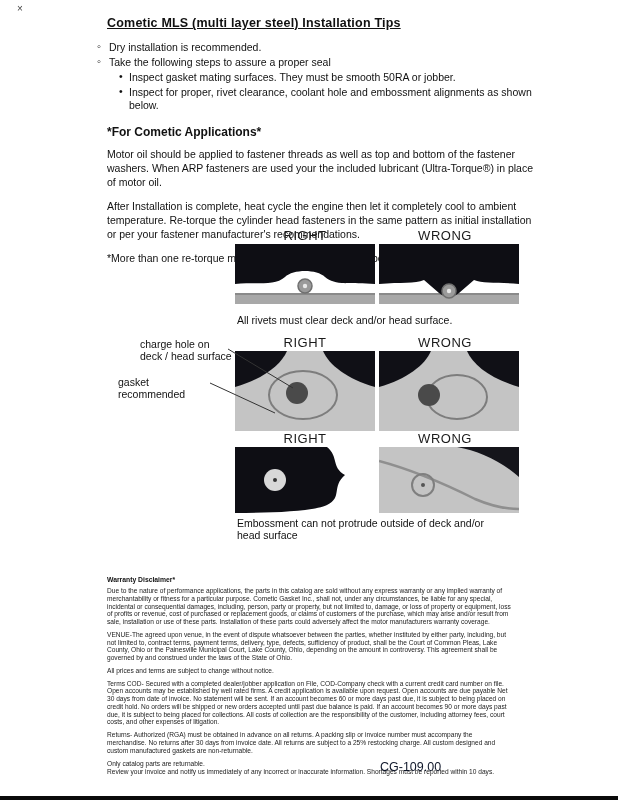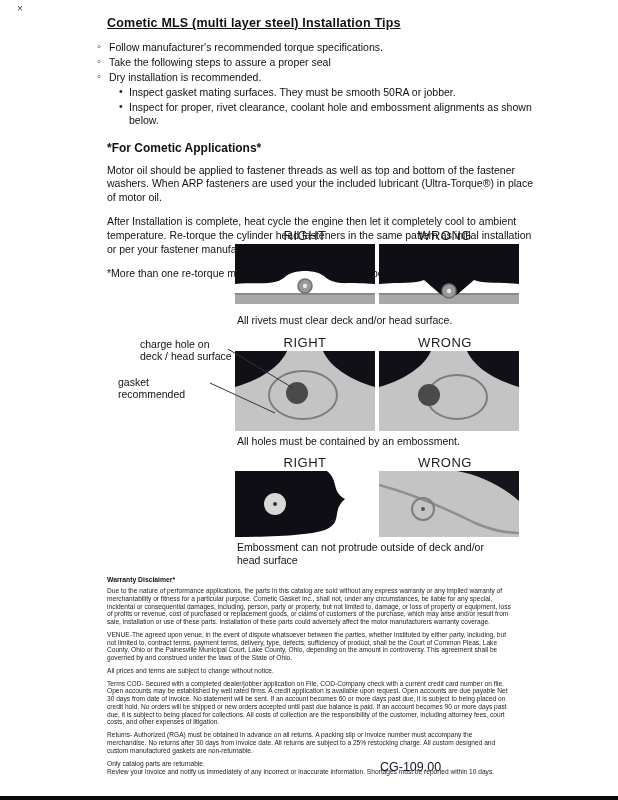--- a/index.html
+++ b/index.html
@@ -54,23 +54,22 @@
 <body>
 
 <div class="page">
 
   <span class="corner-mark">×</span>
 
   <div class="main-text">
     <div class="doc-title">Cometic MLS (multi layer steel) Installation Tips</div>
 
     <ul class="tips">
-      <li>Follow manufacturer's recommended torque specifications.</li>
+      <li>Dry installation is recommended.</li>
       <li>Take the following steps to assure a proper seal</li>
-      <li>Dry installation is recommended.</li>
     </ul>
     <ul class="subtips">
       <li>Inspect gasket mating surfaces.  They must be smooth 50RA or jobber.</li>
       <li>Inspect for proper, rivet clearance, coolant hole and embossment alignments as shown below.</li>
     </ul>
 
     <div class="diesel-heading">*For Cometic Applications*</div>
     <p class="diesel-para">Motor oil should be applied to fastener threads as well as top and bottom of the fastener washers. When ARP fasteners are used your the included lubricant (Ultra-Torque®) in place of motor oil.</p>
     <p class="diesel-para">After Installation is complete, heat cycle the engine then let it completely cool to ambient temperature. Re-torque the cylinder head fasteners in the same pattern as initial installation or per your fastener manufacturer's recommendations.</p>
     <p class="diesel-para">*More than one re-torque may be required to achieve proper fastener stretch*</p>
@@ -130,21 +129,20 @@
       <div class="panel">
         <svg width="140" height="80" viewBox="0 0 140 80">
           <rect width="140" height="80" fill="#c4c4c4"></rect>
           <path d="M0,0 H52 C46,14 28,28 0,36 Z" fill="#101016"></path>
           <path d="M140,0 H88 C94,14 112,28 140,36 Z" fill="#101016"></path>
           <ellipse cx="78" cy="46" rx="30" ry="22" fill="none" stroke="#7d7d7d" stroke-width="2"></ellipse>
           <circle cx="50" cy="44" r="11" fill="#4a4a4a"></circle>
         </svg>
       </div>
     </div>
-    <div class="dg-caption">All holes must be contained by an embossment.</div>
 
     <div class="hdr">
       <span>RIGHT</span>
       <span>WRONG</span>
     </div>
     <div class="panels">
       <div class="panel">
         <svg width="140" height="66" viewBox="0 0 140 66">
           <rect width="140" height="66" fill="#ffffff"></rect>
           <path d="M0,0 H92 C104,10 96,20 110,28 C96,40 108,50 92,58 C80,64 40,66 0,66 Z" fill="#0e0e14"></path>

